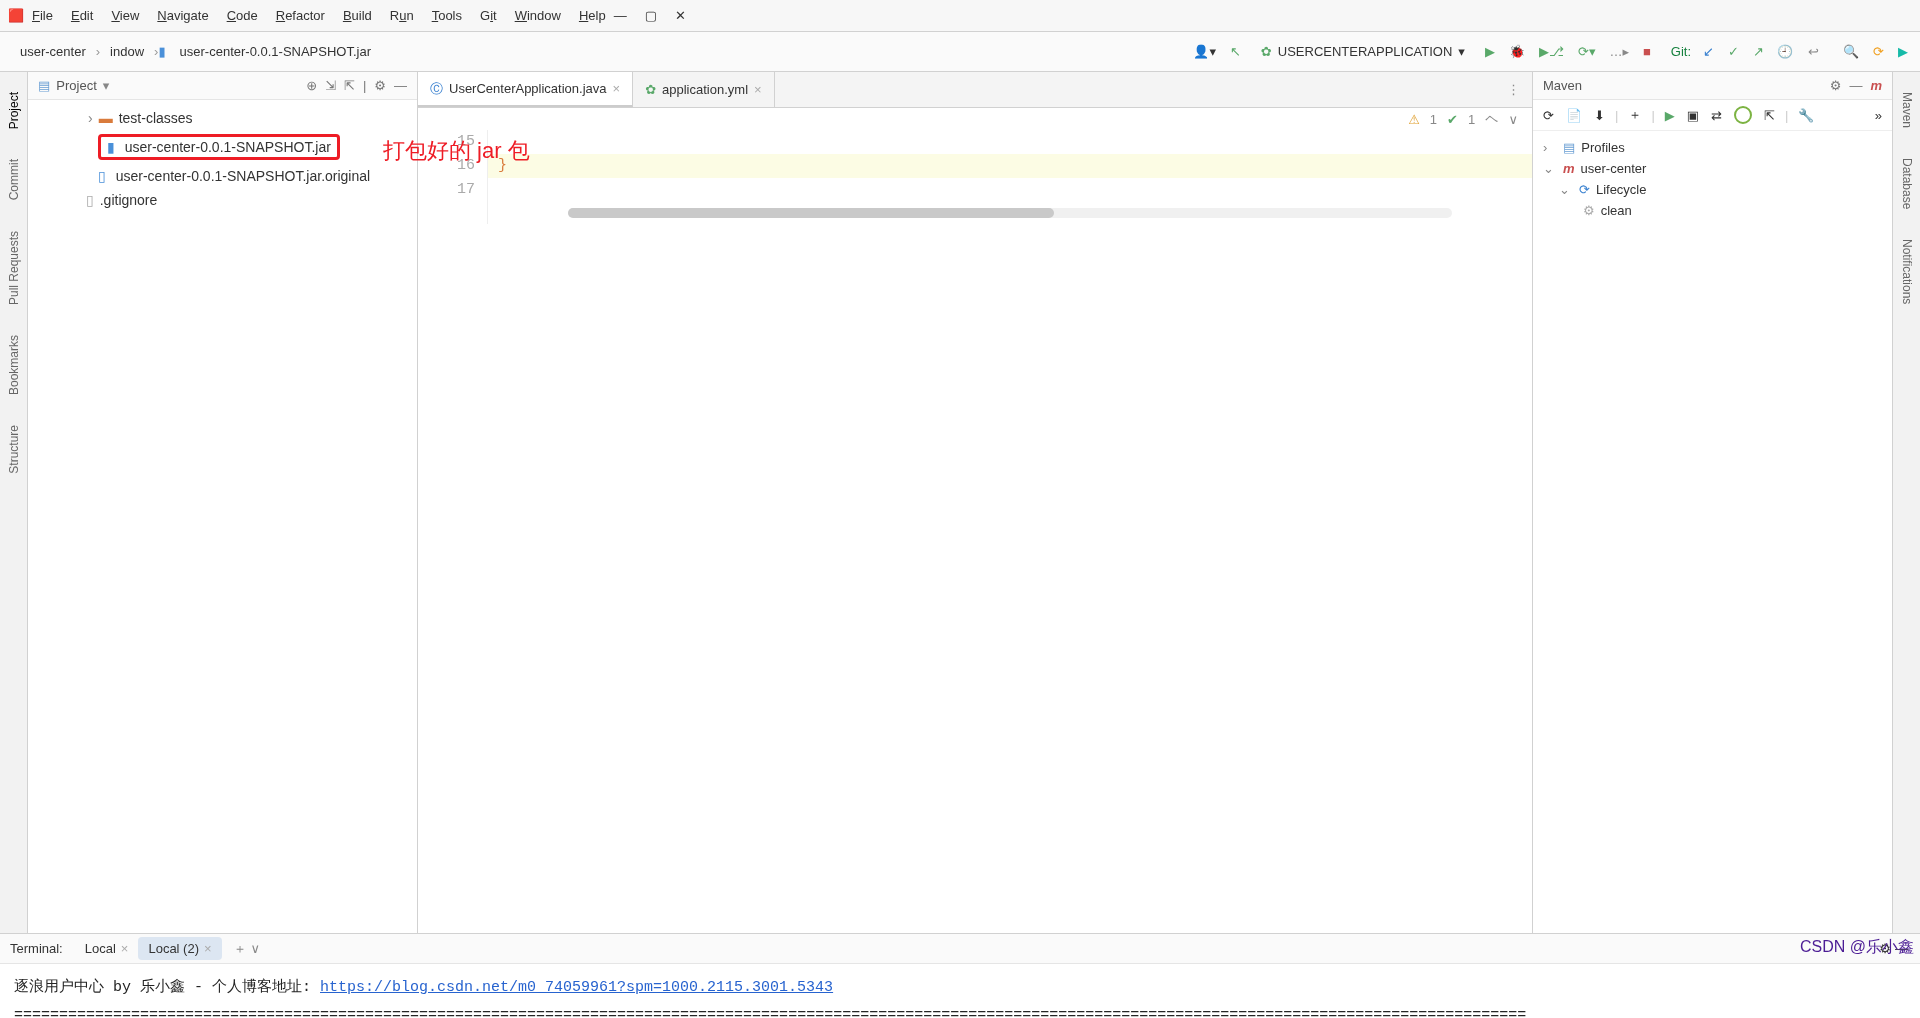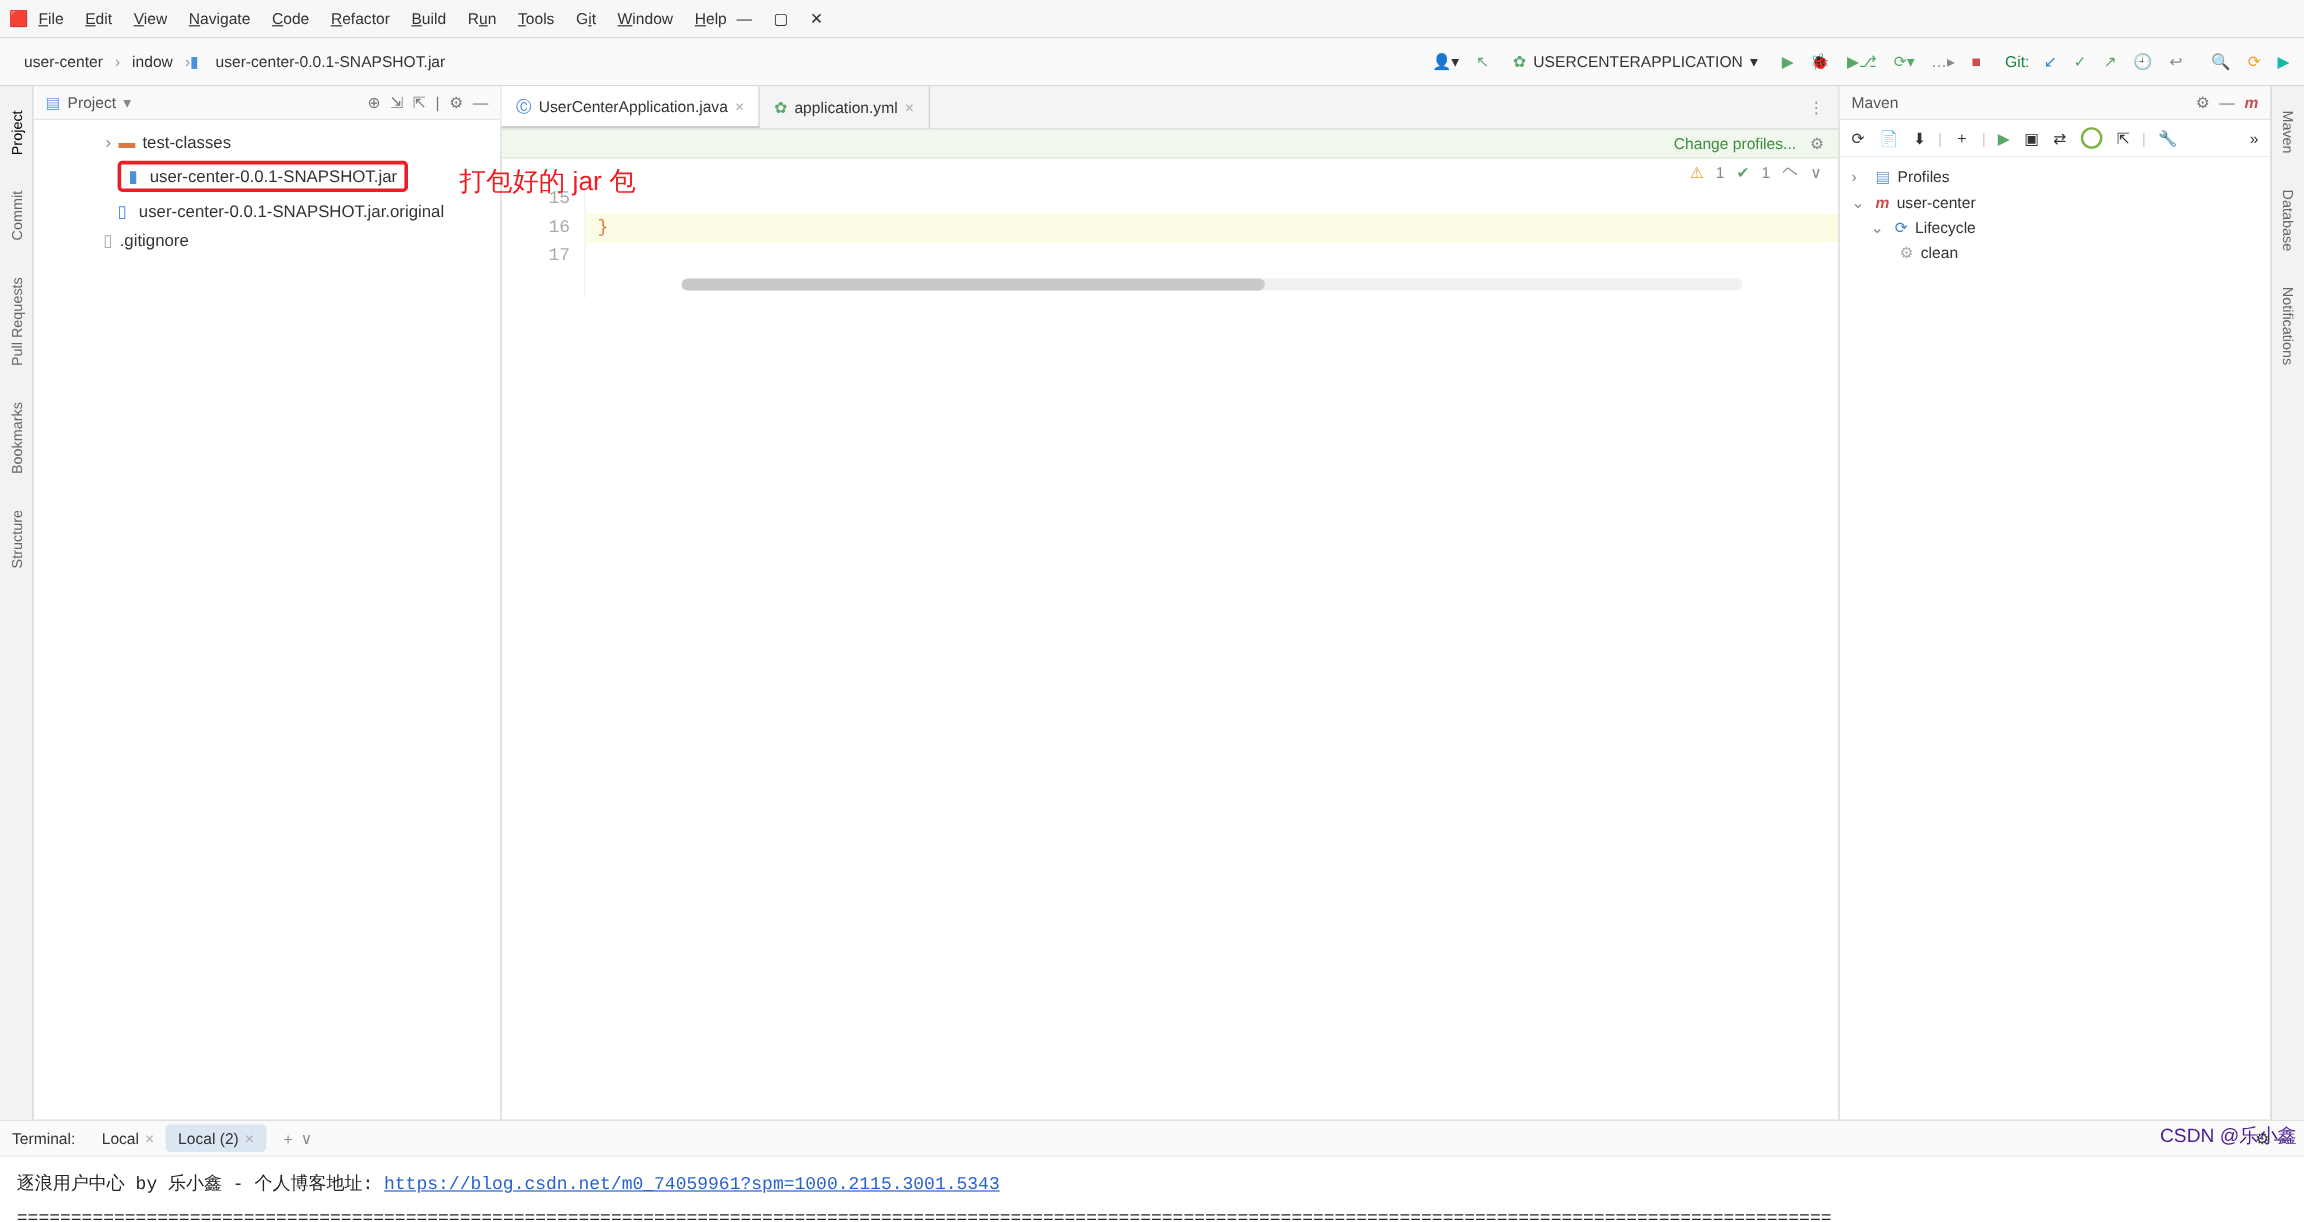--- a/index.html
+++ b/index.html
@@ -182,24 +182,20 @@
         <span class="close">×</span>
       </div>
       <div class="tab">
         <span style="color:#59a869">✿</span>
         <span>application.yml</span>
         <span class="close">×</span>
       </div>
       <span style="flex:1"></span>
       <span class="icon-btn" style="padding:0 12px;color:#888">⋮</span>
     </div>
-    <div class="profiles-bar">
-      <a>Change profiles...</a>
-      <span style="margin-left:8px;color:#888">⚙</span>
-    </div>
     <div class="errband">
       <span class="warn-tri">⚠</span>
         <span>1</span>
       <span class="check-g">✔</span>
         <span>1</span>
       <span>ヘ</span>
       <span>∨</span>
     </div>
     <div class="code">
       <div class="gutter">

